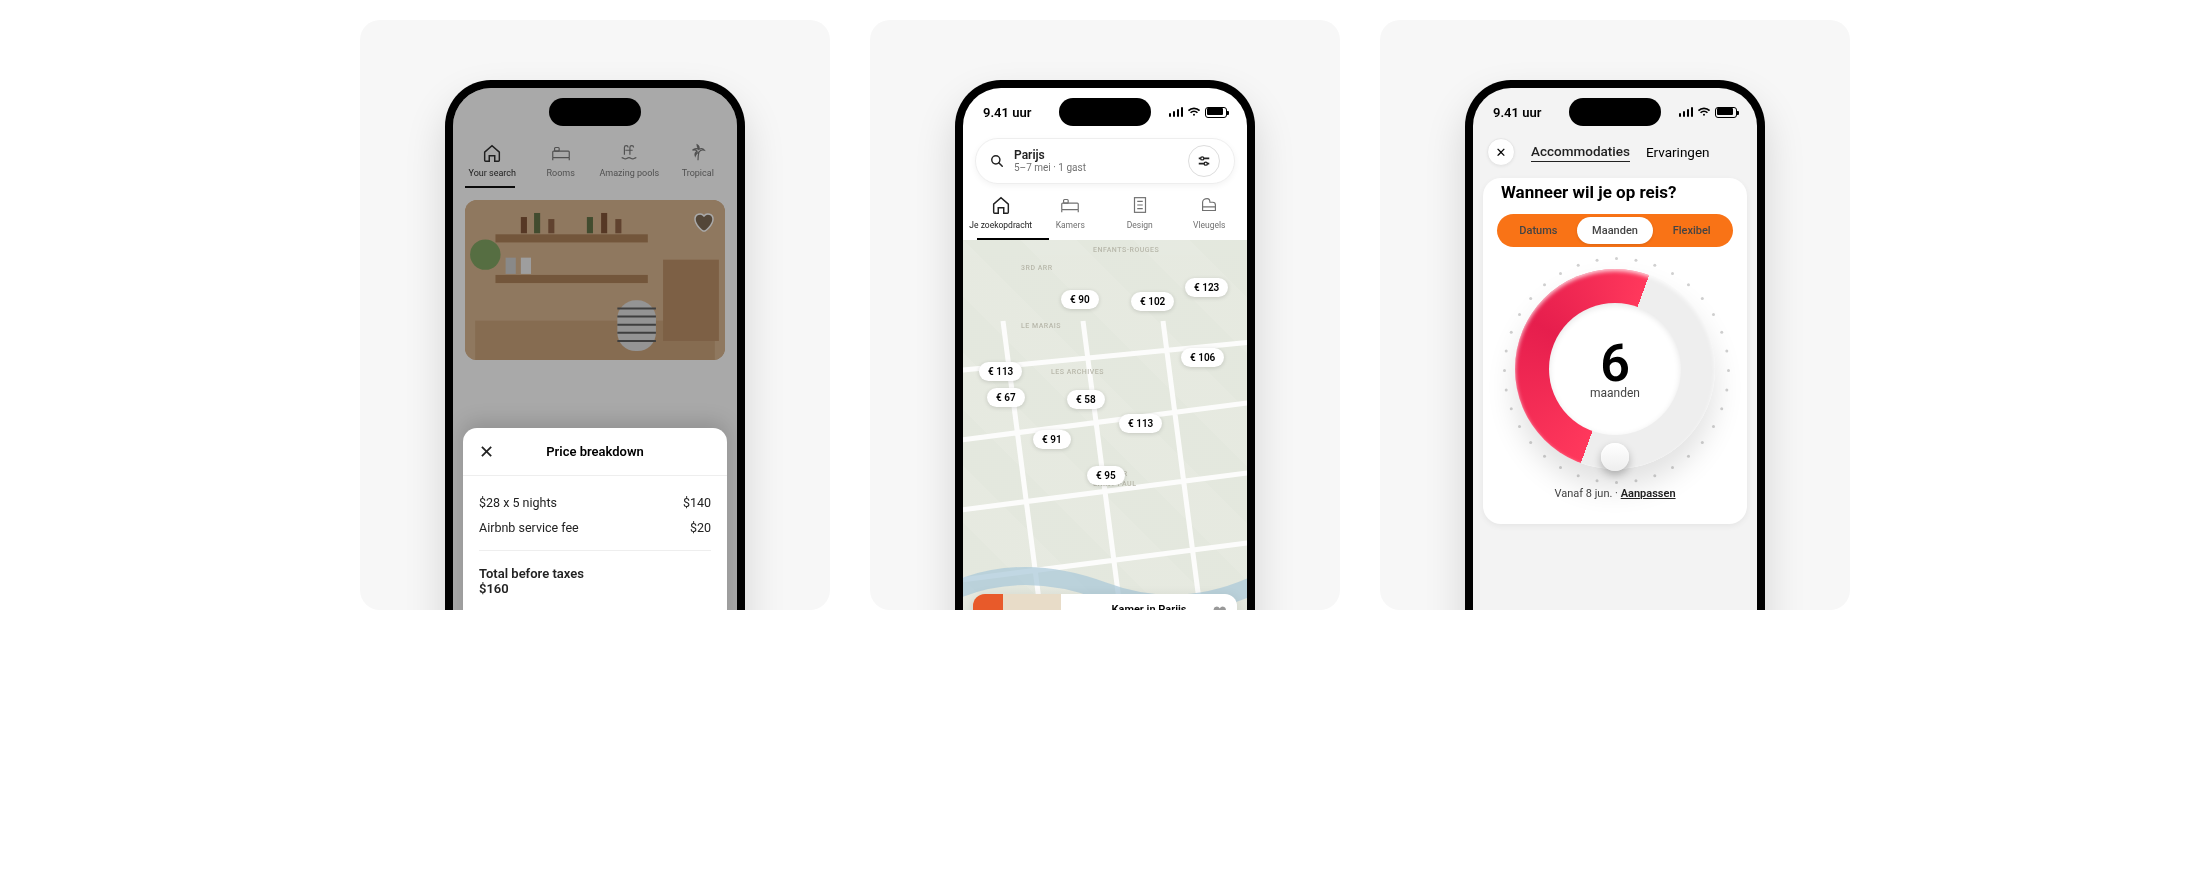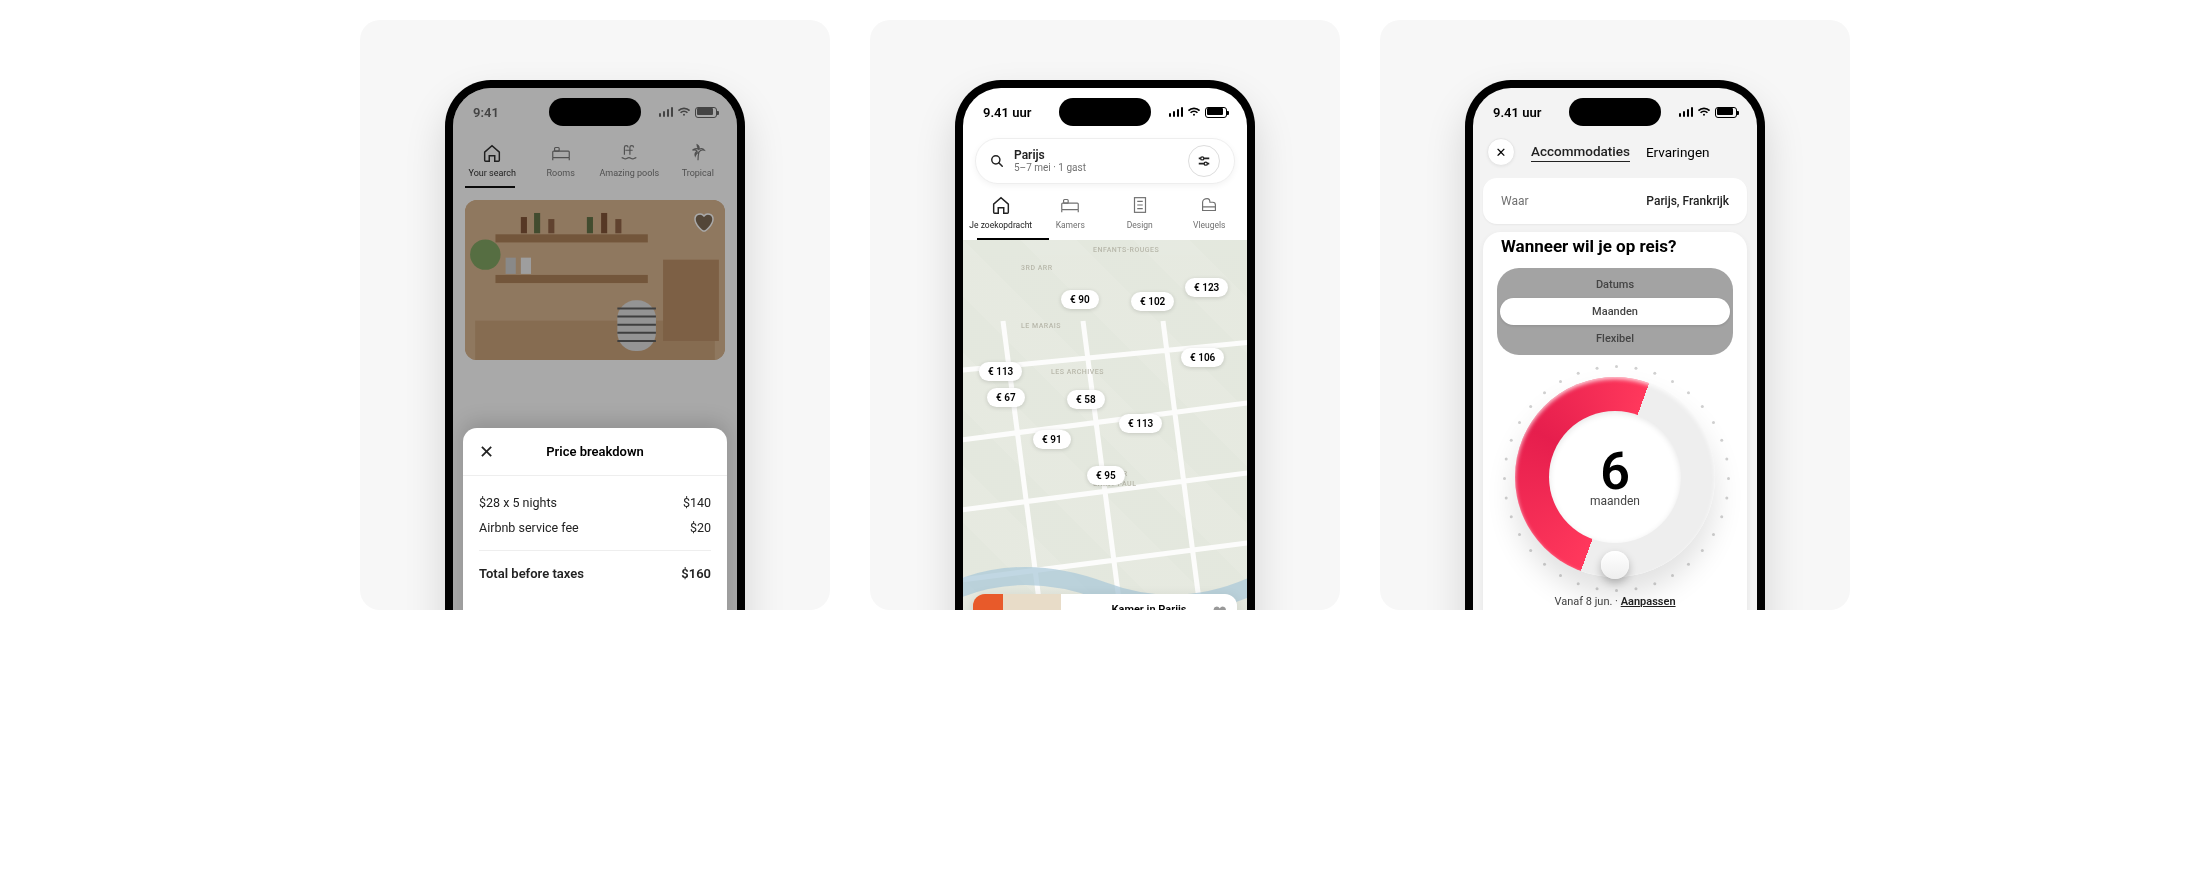--- a/index.html
+++ b/index.html
@@ -45,21 +45,21 @@
     .listing-img { margin:12px 12px 0; height:160px; border-radius:12px; overflow:hidden; position:relative; background: linear-gradient(135deg,#d4a574,#c89b6a); }
     .heart { position:absolute; top:10px; right:10px; width:24px; height:24px; }
 
     
     .sheet { position:absolute; left:10px; right:10px; bottom:0; top:340px; background:#fff; border-radius:14px 14px 0 0; z-index:30; box-shadow:0 -6px 20px rgba(0,0,0,0.15); padding:16px; }
     .sheet-head { display:flex; align-items:center; position:relative; justify-content:center; padding-bottom:14px; }
     .sheet-head .close { position:absolute; left:0; font-size:18px; color:#222; cursor:pointer; }
     .sheet-title { font-size:13px; font-weight:600; }
     .sheet-div { height:1px; background:#eee; margin:2px -16px 14px; }
     .row { display:flex; justify-content:space-between; font-size:12.5px; color:#222; padding:5px 0; }
-    .row.total { font-weight:600; font-size:13px; margin-top:10px; }
+    .row.total { font-weight:600; font-size:13px; margin-top:10px;flex-direction:column; }
     .sep { height:1px; background:#eee; margin:10px 0; }
 
     
     .s2 { padding-top:44px; height:100%; display:flex; flex-direction:column; }
     .tabs2 { display:flex; padding:10px 4px 0; }
     .tabs2 .tab { font-size:8.5px; }
     .map { flex:1; background:#efeee8; position:relative; overflow:hidden;text-align:center; }
     .map-bg { position:absolute; inset:0; background:
       linear-gradient(0deg, rgba(200,220,200,.3), rgba(200,220,200,.3)),
       repeating-linear-gradient(45deg,#eaeae2 0 40px,#efeee8 40px 80px),
@@ -79,21 +79,21 @@
     .close-cir { width:28px; height:28px; border-radius:50%; background:#fff; border:1px solid #e6e6e6; display:flex; align-items:center; justify-content:center; font-size:13px; box-shadow:0 1px 3px rgba(0,0,0,.05); }
     .s3-tab { font-size:13.5px; color:#000000; }
     .s3-tab.active { color:#222; font-weight:500; border-bottom:1.5px solid #222; padding-bottom:2px; }
 
     .where-card { margin:0 10px 8px; background:#fff; border-radius:14px; padding:16px 18px; display:flex; justify-content:space-between; align-items:center; font-size:12px; box-shadow:0 1px 2px rgba(0,0,0,.05); }
     .where-card .lbl { color:#717171; }
     .where-card .val { color:#222; font-weight:500; }
 
     .when-card { margin:0 10px; background:#fff; border-radius:18px; padding:4px 14px 24px; box-shadow:0 2px 6px rgba(0,0,0,.06); }
     .when-title { font-size:17px; font-weight:700; text-align:left; margin-bottom:12px; padding-left:4px; }
-    .seg { background:#a3a3a3; border-radius:22px; padding:3px; display:flex;flex-direction:column; }
+    .seg { background:#f97316; border-radius:22px; padding:3px; display:flex; }
     .seg-item { flex:1; text-align:center; padding:7px 0; font-size:11px; font-weight:500; color:#444; border-radius:20px; }
     .seg-item.active { background:#fff; box-shadow:0 1px 3px rgba(0,0,0,.12); }
 
     .dial-wrap { position:relative; width:200px; height:200px; margin:22px auto 0; }
     .dial-ticks { position:absolute; inset:-12px; }
     .tick { position:absolute; left:50%; top:50%; width:3px; height:3px; background:#d0d0d0; border-radius:50%; }
     .dial-ring { position:absolute; inset:0; border-radius:50%; background: conic-gradient(from 200deg, #ff385c 0deg, #e61e4d 100deg, #ff385c 180deg, #eeeeee 180deg 360deg); box-shadow: 0 18px 30px rgba(0,0,0,.12), inset 0 2px 4px rgba(255,255,255,.8); }
     .dial-inner { position:absolute; inset:34px; border-radius:50%; background:#fff; display:flex; flex-direction:column; align-items:center; justify-content:center; box-shadow:inset 0 2px 6px rgba(0,0,0,.1); }
     .dial-num { font-size:52px; font-weight:600; line-height:1; }
     .dial-lbl { font-size:12px; color:#444; margin-top:-4px; }
@@ -102,37 +102,20 @@
     .s3-foot { text-align:center; font-size:11px; color:#444; margin-top:18px; }
     .s3-foot u { color:#222; font-weight:600; text-decoration:underline; }
   </style>
 </head>
 <body>
 
 <div class="card">
   <div class="phone">
     <div class="phone-inner dimmed">
       <div class="island"></div>
-      <div class="status-bar dimmed">
-        <span>9:41</span>
-        <span class="status-icons">
-          <span class="sig-bars">
-              <i></i>
-              <i></i>
-              <i></i>
-              <i></i>
-            </span>
-          <svg class="wifi-ic" viewBox="0 0 16 12">
-              <path d="M8 10.5a1.2 1.2 0 100-2.4 1.2 1.2 0 000 2.4zM3.2 6.3a6.8 6.8 0 019.6 0l-1.3 1.3a5 5 0 00-7 0L3.2 6.3zM.6 3.7a10.5 10.5 0 0114.8 0L14 5a8.6 8.6 0 00-12 0L.6 3.7z" fill="#444"></path>
-            </svg>
-          <span class="batt">
-              <i></i>
-            </span>
-        </span>
-      </div>
 
       <div class="s1-bg">
 
         <div class="tabs">
           <div class="tab active">
               <svg class="ic" viewBox="0 0 24 24">
                 <path d="M4 11l8-7 8 7v9a1 1 0 01-1 1h-4v-6h-6v6H5a1 1 0 01-1-1v-9z" fill="none" stroke="#222" stroke-width="1.6"></path>
               </svg>
               <span>Your search</span>
             </div>
@@ -364,24 +347,20 @@
         </span>
       </div>
 
       <div class="s3">
         <div class="s3-head">
           <div class="close-cir">✕</div>
           <span class="s3-tab active">Accommodaties</span>
           <span class="s3-tab">Ervaringen</span>
         </div>
 
-        <div class="where-card">
-          <span class="lbl">Waar</span>
-          <span class="val">Parijs, Frankrijk</span>
-        </div>
 
         <div class="when-card">
           <div class="when-title">Wanneer wil je op reis?</div>
           <div class="seg">
             <div class="seg-item">Datums</div>
             <div class="seg-item active">Maanden</div>
             <div class="seg-item">Flexibel</div>
           </div>
 
           <div class="dial-wrap">

